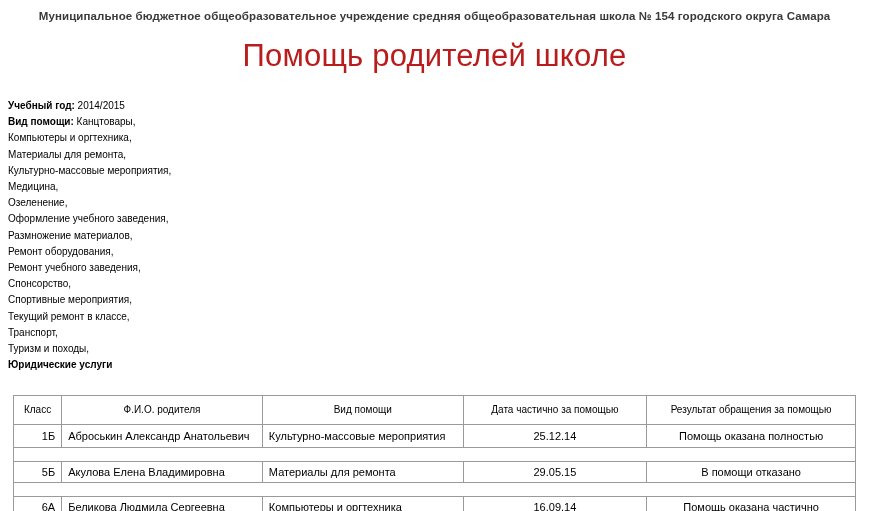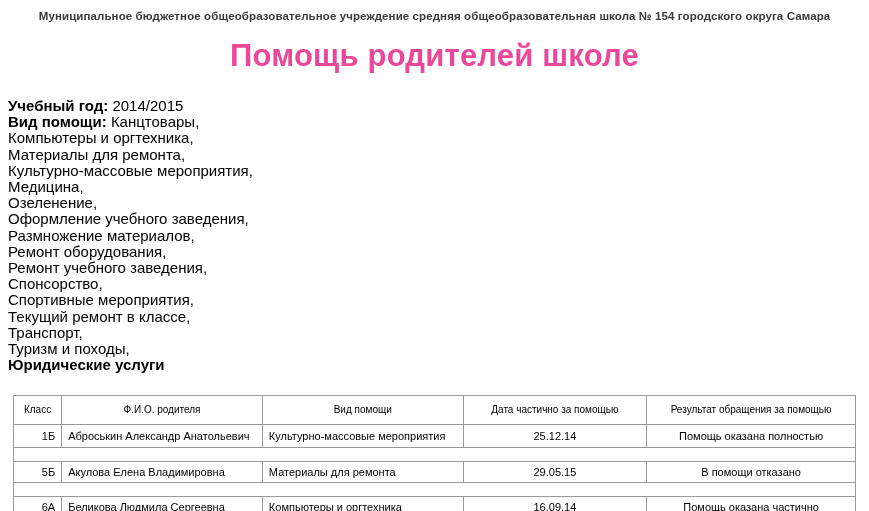--- a/index.html
+++ b/index.html
@@ -20,30 +20,30 @@
     font-weight: bold;
     color: #3a3a3a;
     text-align: center;
     padding: 10px 8px 0 8px;
     letter-spacing: 0.1px;
     white-space: nowrap;
   }
   .doc-title {
     text-align: center;
     font-size: 31px;
-    font-weight: bold;
-    color: #ec4899;
+    font-weight: normal;
+    color: #b91c1c;
     margin-top: 16px;
     margin-bottom: 4px;
     letter-spacing: 0.2px;
   }
   .meta {
     margin-top: 24px;
     margin-left: 8px;
-    font-size: 15px;
+    font-size: 10px;
     line-height: 16.2px;
     color: #000;
   }
   .meta .lbl {
     font-weight: bold;
   }
   .meta-line {
     white-space: nowrap;
   }
   table.help-table {

